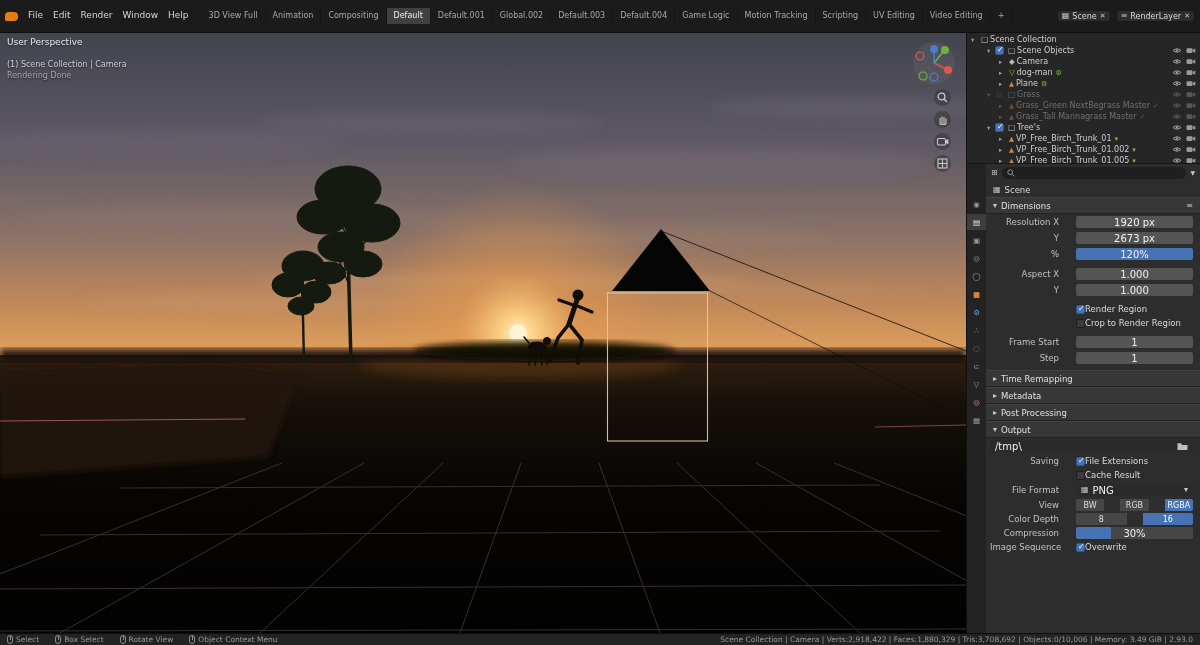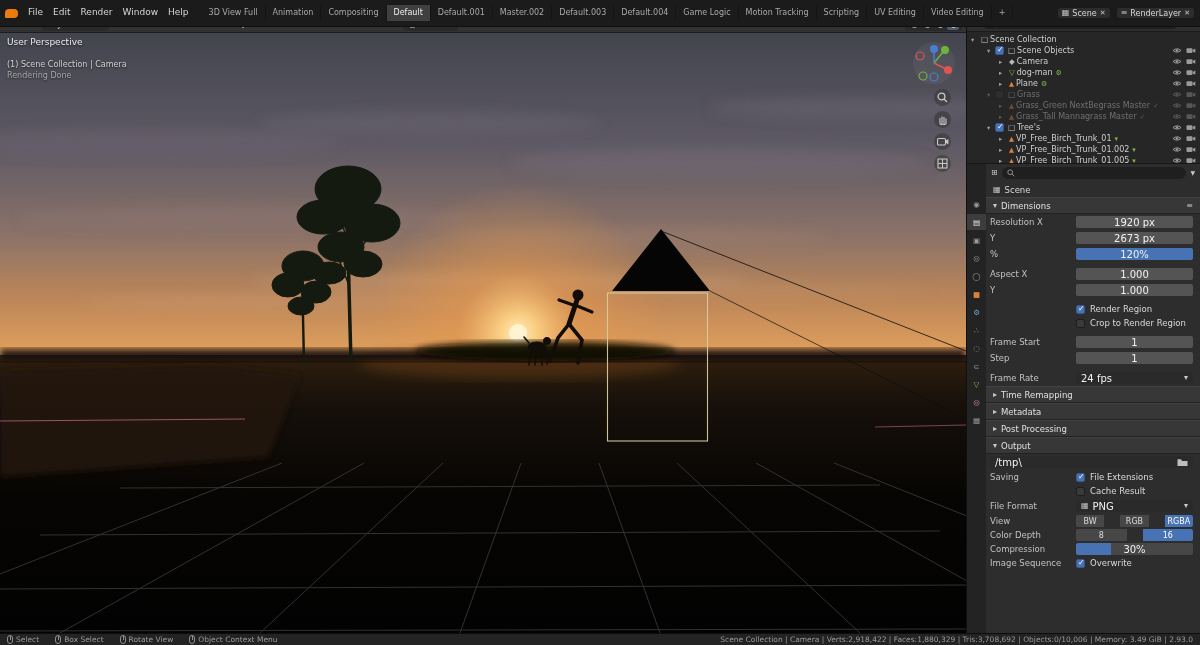--- a/index.html
+++ b/index.html
@@ -15,21 +15,21 @@
   .ic-prop::before{content:"◉"}
   .ic-cursor::before{content:"⌖"}
   .ic-overlay::before{content:"▣"}
   .ic-menu::before{content:"≡"}
   .ic-funnel::before{content:"▼";font-size:6px}
   .ic-img::before{content:"▦"}
   .ic-scene::before{content:"▦"}
   .ic-x::before{content:"✕";font-size:7px}
 
   
-  .topbar{position:absolute;top:0;left:0;width:1200px;height:27px;background:#1b1b1b;display:flex;align-items:center;border-bottom:1px solid #0f0f0f;z-index:6}
+  .topbar{position:absolute;top:0;left:0;width:1200px;height:33px;background:#1b1b1b;display:flex;align-items:center;border-bottom:1px solid #0f0f0f;z-index:6}
   .blender-logo{width:13px;height:9px;margin:0 5px;background:#e87d0d;border-radius:4px 4px 4px 1px;flex:none}
   .menus,.vph-menus{display:flex}
   .menu-item{padding:0 5px;height:16px;line-height:15px;color:#d6d6d6}
   .tabs{display:flex;height:16px;margin-left:8px}
   .ws-tab{padding:0 7px;line-height:15px;color:#a9a9a9;font-size:8px;border-right:1px solid #141414;white-space:nowrap}
   .ws-tab.active{background:#404040;color:#f0f0f0}
   .spacer{flex:1}
   .tb-field{display:flex;align-items:center;gap:3px;background:#2c2c2c;border:1px solid #191919;border-radius:3px;height:12px;padding:0 4px;margin-right:5px;font-size:8px;color:#d8d8d8}
 
   
@@ -92,30 +92,30 @@
   .oi-material::before{content:"◎";color:#d08a8a}
   .oi-texture::before{content:"▦"}
   .pcontent{flex:1;overflow:hidden}
   .ph-row{height:18px;display:flex;align-items:center;gap:4px;padding:0 5px;background:#2d2d2d}
   .psearch{flex:1;height:12px;background:#1f1f1f;border-radius:6px;display:flex;align-items:center;padding:0 5px;gap:3px}
   .ph-crumb{height:15px;display:flex;align-items:center;gap:4px;padding:0 7px;font-size:8.5px;color:#d8d8d8}
   .psec{height:17px;display:flex;align-items:center;gap:4px;padding:0 7px;background:#373737;border-top:1px solid #424242;border-bottom:1px solid #222;color:#e0e0e0;font-size:8.5px}
   .sec-title{white-space:nowrap}
   .prow{display:flex;align-items:center;height:16px;padding:0 7px 0 4px}
   .prow.h14{height:14px}
-  .plabel{width:86px;padding-right:7px;color:#c2c2c2;font-size:8.5px;white-space:nowrap;flex:none}
+  .plabel{width:86px;text-align:right;padding-right:17px;color:#c2c2c2;font-size:8.5px;white-space:nowrap;flex:none}
   .pfield{flex:1;height:12px;background:#545454;border-radius:2px;display:flex;align-items:center;justify-content:center;font-size:10px;color:#f2f2f2;min-width:0}
   .pfield.slider-full{background:#4772b3}
   .pfield.slider-30{background:linear-gradient(90deg,#4772b3 30%,#474747 30%)}
   .pfield.dd{justify-content:flex-start;gap:4px;padding:0 5px;background:#2a2a2a}
   .pfield.dd .tail{margin-left:auto}
   .cb{width:9px;height:9px;border-radius:2px;background:#3a3a3a;border:1px solid #1e1e1e;position:relative;flex:none}
   .cb.checked{background:#4772b3;border-color:#35588f}
   .cb.checked::after{content:"✓";position:absolute;left:1px;top:-2px;font-size:8px;color:#fff}
-  .cblabel{margin-left:5px;font-size:8.5px;color:#dadada;white-space:nowrap}
+  .cblabel{font-size:8.5px;color:#dadada;white-space:nowrap}
   .psec .cb{display:none;margin-right:1px}
   .psec .cb.show{display:inline-block}
   .seg-group{flex:1;display:flex;gap:16px;min-width:0}
   .seg{flex:1;height:12px;background:#474747;display:flex;align-items:center;justify-content:center;font-size:8px;color:#ddd}
   .seg:first-of-type{border-radius:2px 0 0 2px}
   .seg:last-of-type{border-radius:0 2px 2px 0}
   .seg.active{background:#4772b3;color:#fff}
   .gap{height:4px}
 
   
@@ -138,21 +138,21 @@
       <div class="menu-item">Window</div>
       <div class="menu-item">Help</div>
     </div>
   <div class="tabs">
 
   <div class="ws-tab">3D View Full</div>
       <div class="ws-tab">Animation</div>
       <div class="ws-tab">Compositing</div>
       <div class="ws-tab active">Default</div>
       <div class="ws-tab">Default.001</div>
-      <div class="ws-tab">Master.002</div>
+      <div class="ws-tab">Global.002</div>
       <div class="ws-tab">Default.003</div>
       <div class="ws-tab">Default.004</div>
       <div class="ws-tab">Game Logic</div>
       <div class="ws-tab">Motion Tracking</div>
       <div class="ws-tab">Scripting</div>
       <div class="ws-tab">UV Editing</div>
       <div class="ws-tab">Video Editing</div>
       <div class="ws-tab">+</div>
     </div>
   <div class="spacer"></div>
@@ -731,27 +731,20 @@
 
 
         <div class="prow">
           <div class="plabel">Step</div>
           <div class="pfield">
             <span>1</span>
           </div>
         </div>
       </div>
     <div class="gap"></div>
-    <div class="prow">
-      <div class="plabel">Frame Rate</div>
-      <div class="pfield dd">
-        <span>24 fps</span>
-        <span class="ic ic-down tail"></span>
-      </div>
-    </div>
 
     <div>
 
         <div class="psec">
           <span class="ic ic-right"></span>
 
           <span class="sec-title">Time Remapping</span>
         </div>
 
 

